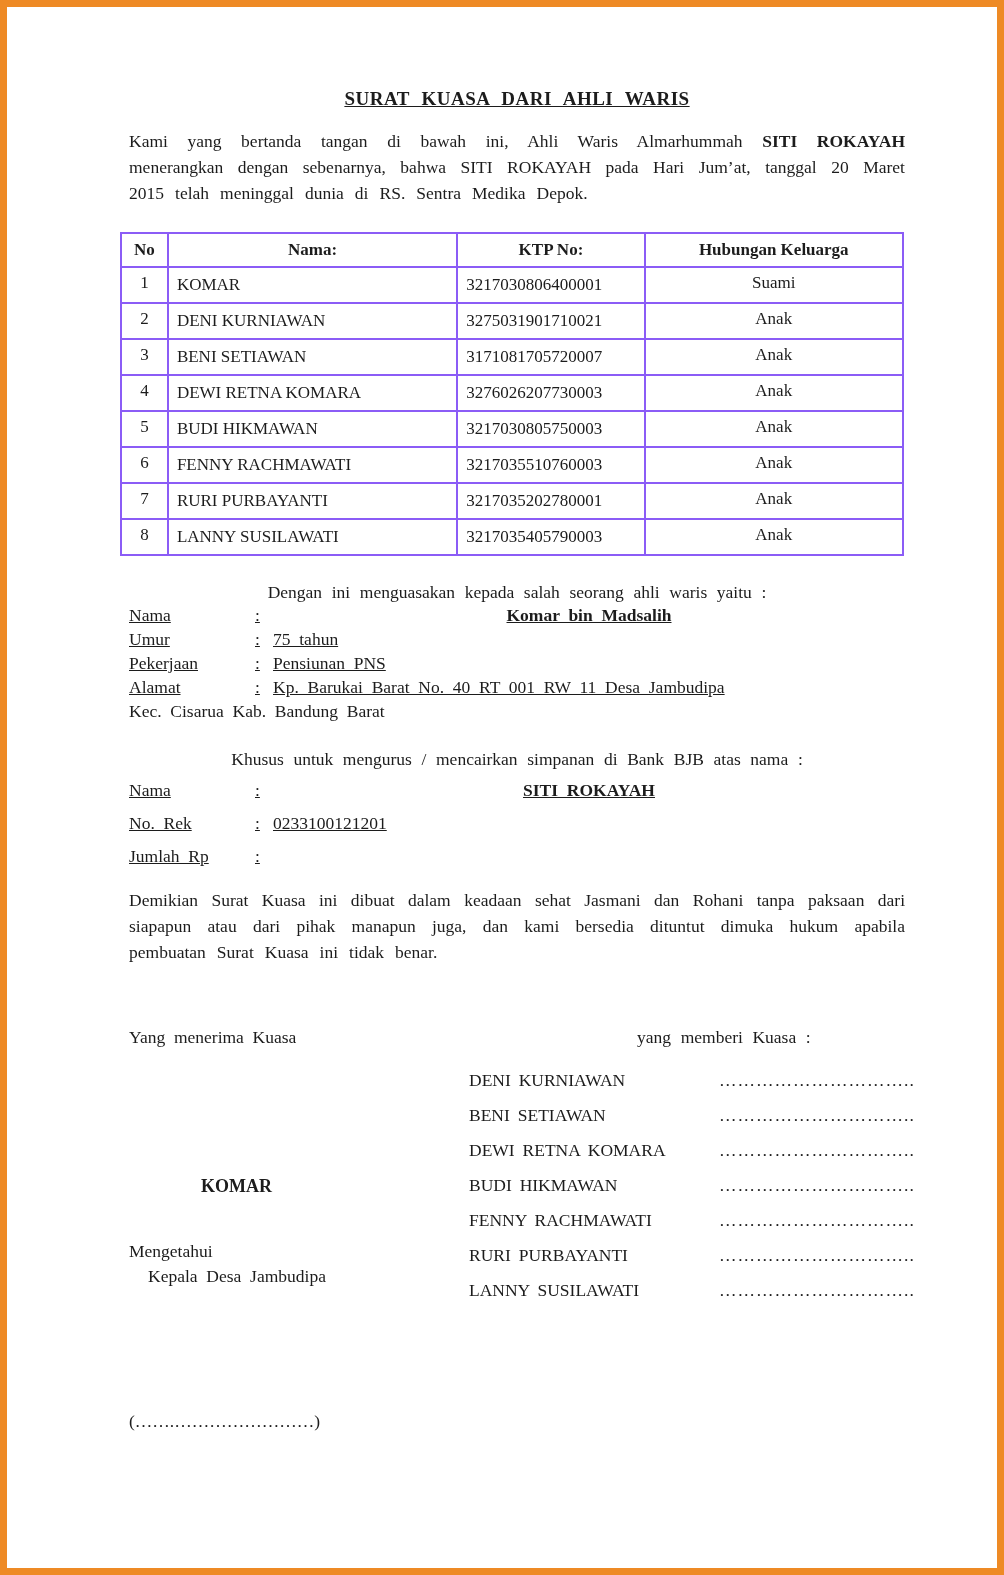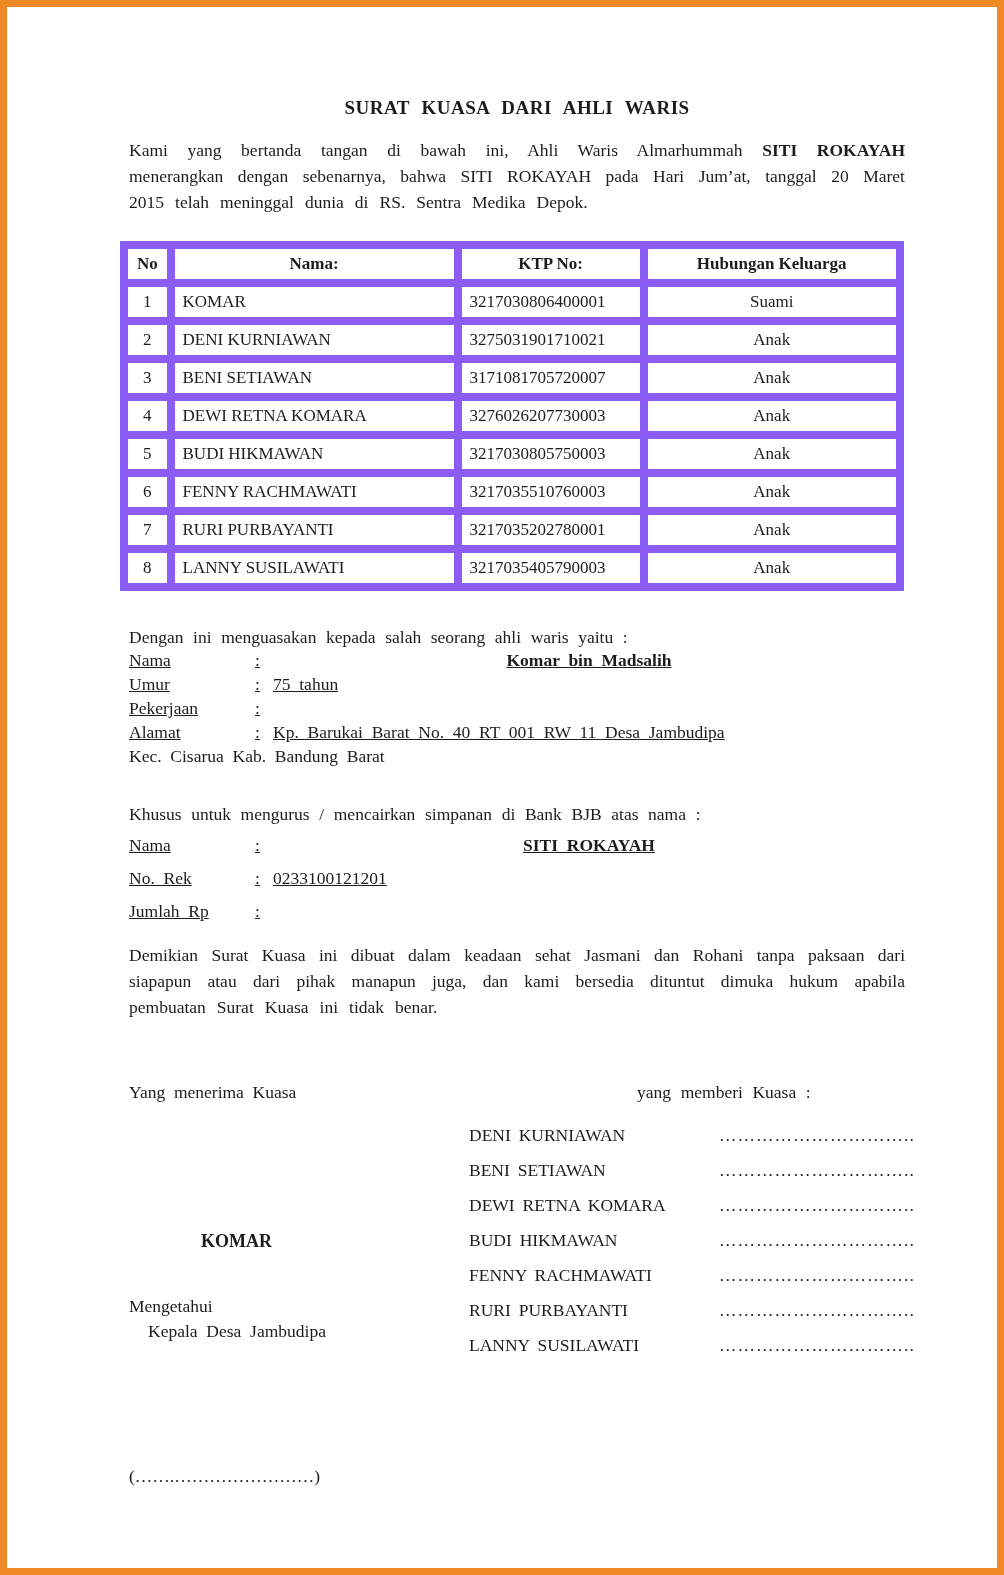--- a/index.html
+++ b/index.html
@@ -17,53 +17,55 @@
   }
   .content {
     padding: 48px 92px 0 122px;
   }
   .title {
     text-align: center;
     font-weight: bold;
     font-size: 19px;
     letter-spacing: 0.5px;
     word-spacing: 0.35em;
-    margin-top: 42px;
+    text-decoration: underline;
+    margin-top: 33px;
   }
   p.justified {
     text-align: justify;
     font-size: 17.5px;
     line-height: 26px;
     word-spacing: 0.38em;
     margin: 18px 0 0 0;
   }
   .bold { font-weight: bold; text-align: center; }
 
   table.heirs {
     border-collapse: collapse;
     width: 101%;
     margin-top: 26px;
     margin-left: -9px;
   }
   table.heirs th, table.heirs td {
-    border: 8px solid #8b5cf6;
+    border: 2px solid #8b5cf6;
     font-size: 17px;
     padding: 5px 8px;
   }
   table.heirs th { font-weight: bold; text-align: center; height: 34px; }
   table.heirs td { height: 36px; }
   td.c-no  { text-align: center; vertical-align: top; width: 6%; }
   td.c-name{ text-align: left; padding-left: 12px; width: 37%; vertical-align: middle; }
   td.c-ktp { text-align: left; padding-left: 12px; width: 24%; vertical-align: middle; margin-left: 16px; }
   td.c-rel { text-align: center; vertical-align: top; width: 33%; }
 
   .lead {
     font-size: 17.5px;
     word-spacing: 0.3em;
-    margin-top: 36px;
+    margin-top: 26px;
+    text-align: center;
   }
   .field-line {
     display: flex;
     font-size: 17.5px;
     word-spacing: 0.25em;
     line-height: 24px;
     text-decoration: underline;
   }
   .field-label { width: 126px; flex: 0 0 126px; }
   .field-colon { width: 18px; flex: 0 0 18px; }
@@ -205,20 +207,21 @@
       <span class="field-value bold">Komar bin Madsalih</span>
     </div>
     <div class="field-line">
       <span class="field-label">Umur</span>
       <span class="field-colon">:</span>
       <span class="field-value">75 tahun</span>
     </div>
     <div class="field-line">
       <span class="field-label">Pekerjaan</span>
       <span class="field-colon">:</span>
+      <span class="field-value">Pensiunan PNS</span>
     </div>
     <div class="field-line">
       <span class="field-label">Alamat</span>
       <span class="field-colon">:</span>
       <span class="field-value">Kp. Barukai Barat No. 40 RT 001 RW 11 Desa Jambudipa</span>
     </div>
     <div class="field-cont">Kec. Cisarua Kab. Bandung Barat</div>
 
     <div class="lead">Khusus untuk mengurus / mencairkan simpanan di Bank BJB atas nama :</div>
 

